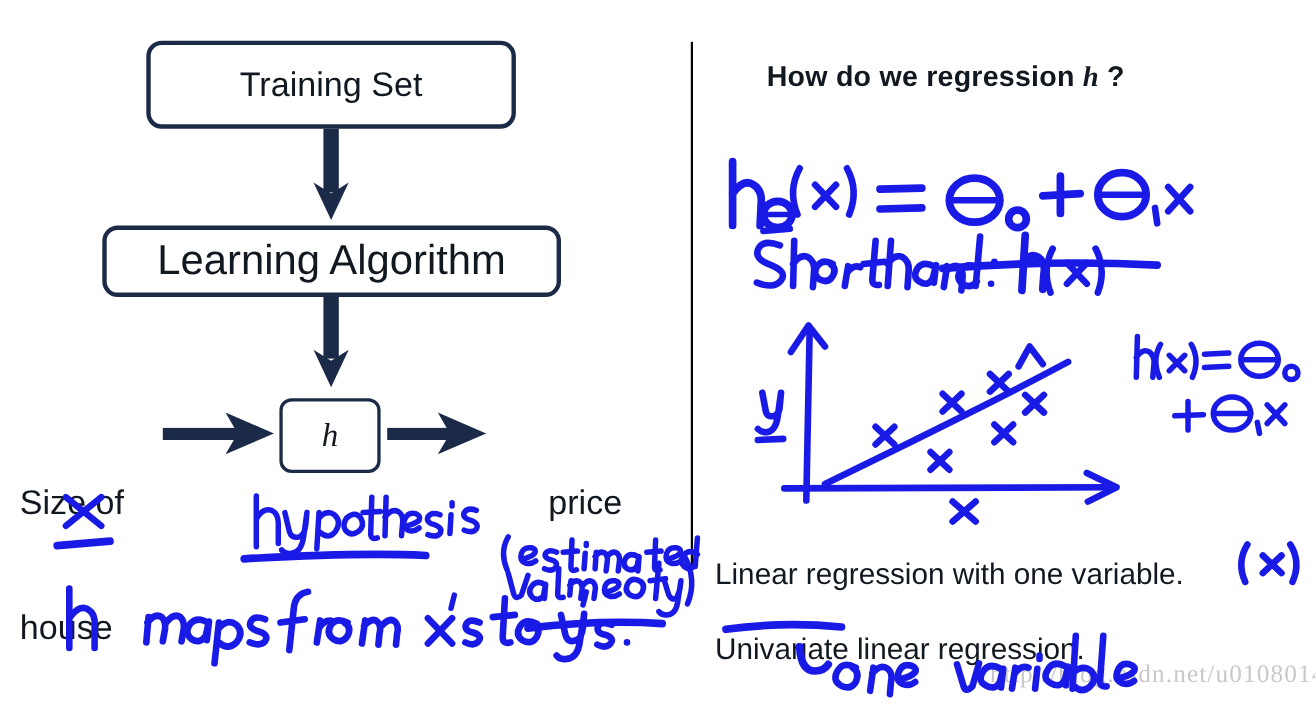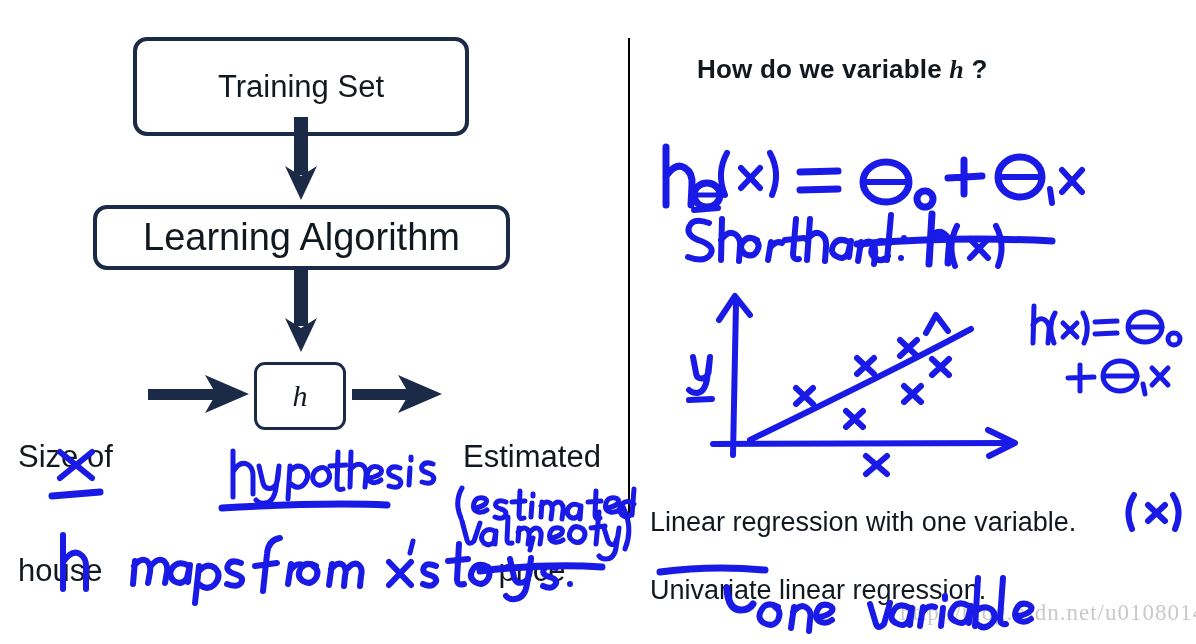--- a/index.html
+++ b/index.html
@@ -26,21 +26,21 @@
     border-radius: 14px;
     background: #ffffff;
     display: flex;
     align-items: center;
     justify-content: center;
     color: #12181f;
     font-family: "Liberation Sans", sans-serif;
     box-sizing: border-box;
   }
   #box-training-set {
-    left: 133px; top: 37px; width: 336px; height: 99px;
+    left: 133px; top: 37px; width: 336px; height: 80px;
     font-size: 31px;
   }
   #box-learning-algorithm {
     left: 93px; top: 205px; width: 417px; height: 65px;
     font-size: 38px;
   }
   #box-h {
     left: 254px; top: 362px; width: 92px; height: 68px;
     border-width: 3px; border-radius: 11px;
     font-family: "Liberation Serif", serif;
@@ -115,27 +115,26 @@
   <div class="flowbox" id="box-h">
     <span>h</span>
   </div>
 
   <div class="plaintext" id="label-size-of-house">
     <div>Size of</div>
     <div>house</div>
   </div>
 
   <div class="plaintext" id="label-estimated-price">
-    <div>Estimated</div>
     <div>price</div>
   </div>
 
   <div class="abs" id="divider"></div>
 
-  <div class="plaintext" id="header-represent-h"><span>How do we variable </span><span class="ital">h</span><span> ?</span></div>
+  <div class="plaintext" id="header-represent-h"><span>How do we regression </span><span class="ital">h</span><span> ?</span></div>
 
   <div class="plaintext" id="text-linear-regression">Linear regression with one variable.</div>
   <div class="plaintext" id="text-univariate">Univariate linear regression.</div>
 
   <div class="abs" id="watermark">http://blog.csdn.net/u010801439</div>
 
   <svg id="ink-layer" viewBox="0 0 1196 644">
 
     <g fill="#1b2a47" stroke="none">
 

